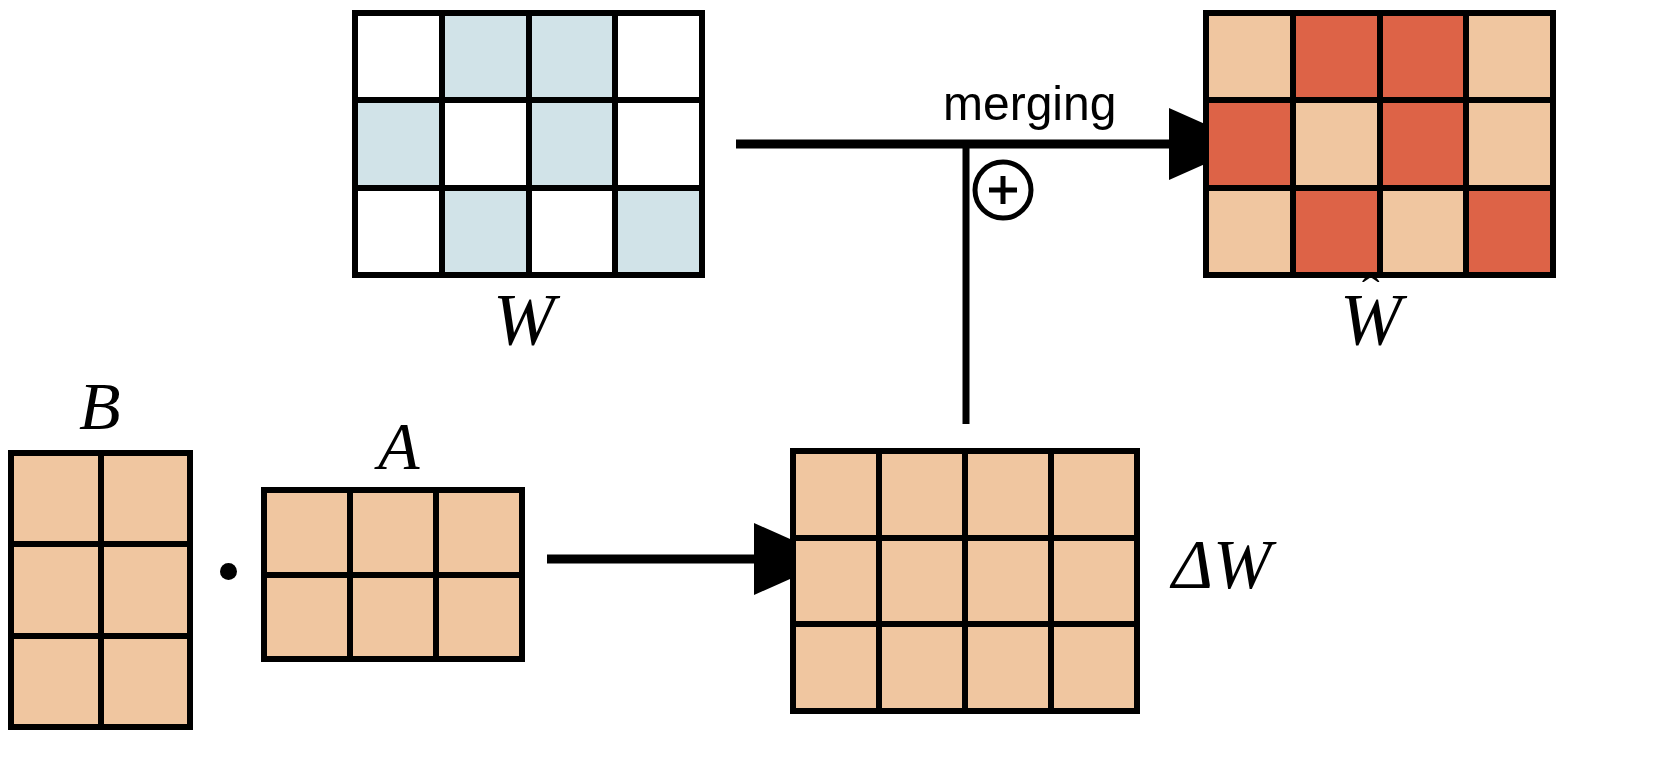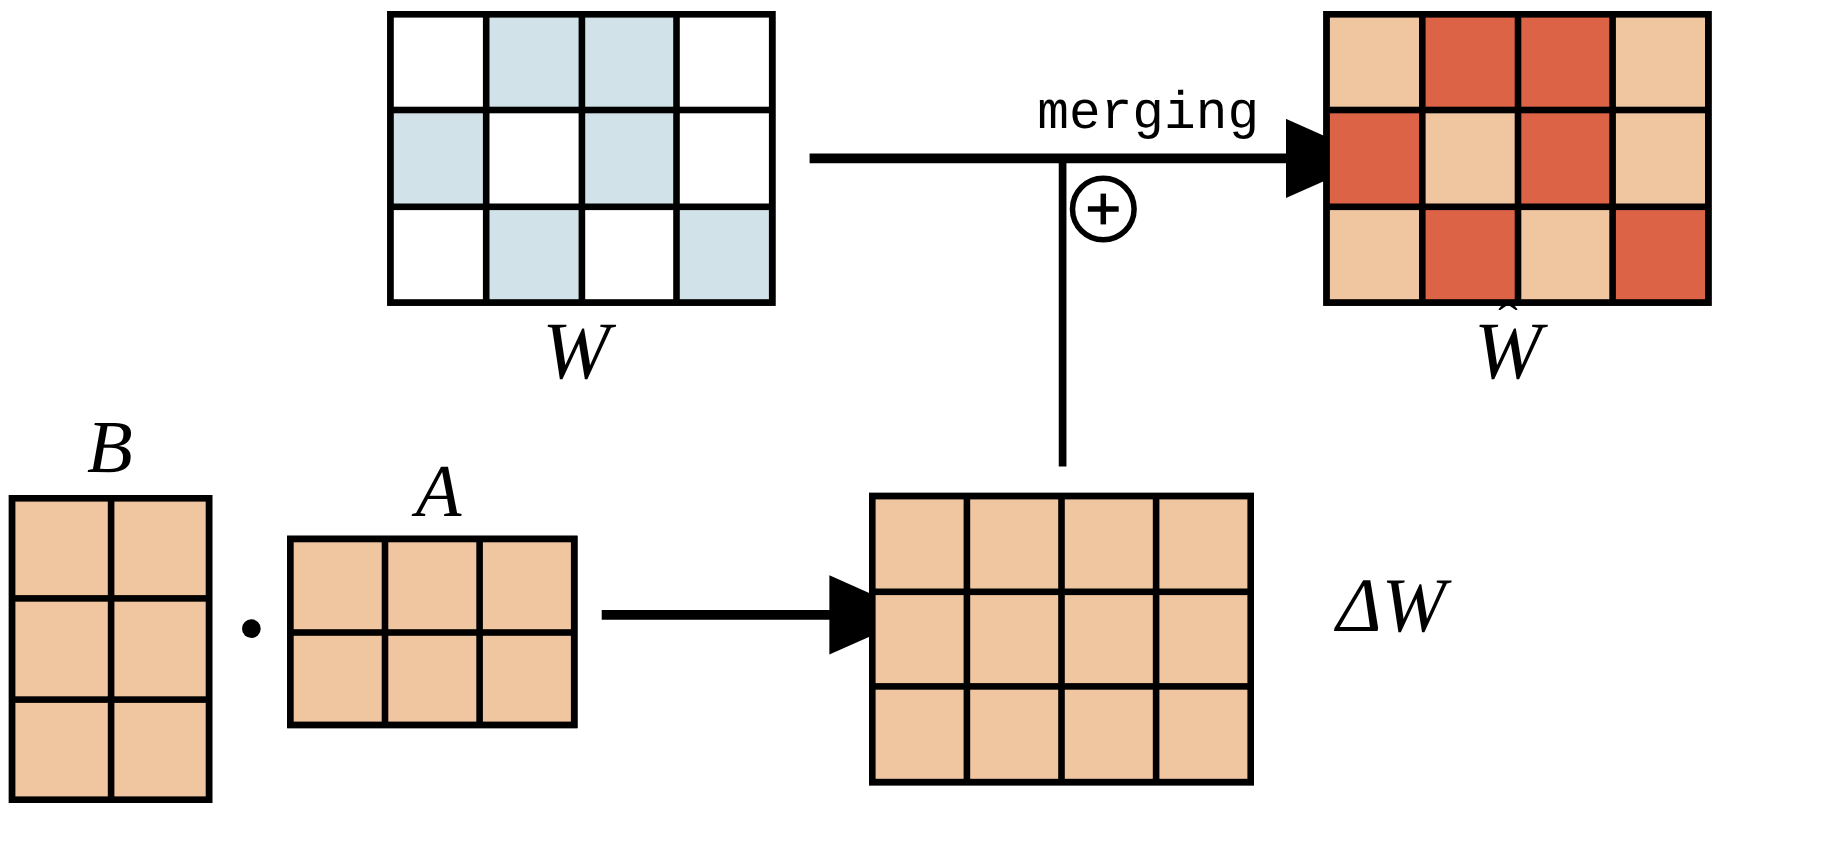--- a/index.html
+++ b/index.html
@@ -62,21 +62,21 @@
     top: -0.30em;
     transform: translateX(-46%);
     font-style: normal;
     font-size: 0.72em;
     line-height: 1;
   }
 
   
   .plain-text {
     position: absolute;
-    font-family: Liberation Mono, monospace;
+    font-family: Liberation Sans, sans-serif;
     color: #000000;
     line-height: 1;
     white-space: nowrap;
     user-select: none;
   }
 
   
   #wires {
     position: absolute;
     left: 0;
@@ -186,15 +186,15 @@
     <div class="cell" style="background: rgb(240, 198, 160);"></div>
     <div class="cell" style="background: rgb(240, 198, 160);"></div>
     <div class="cell" style="background: rgb(240, 198, 160);"></div>
     <div class="cell" style="background: rgb(240, 198, 160);"></div>
     <div class="cell" style="background: rgb(240, 198, 160);"></div>
     <div class="cell" style="background: rgb(240, 198, 160);"></div>
     <div class="cell" style="background: rgb(240, 198, 160);"></div>
     <div class="cell" style="background: rgb(240, 198, 160);"></div>
     <div class="cell" style="background: rgb(240, 198, 160);"></div>
   </div>
-  <div class="mlabel label-dW" style="left:1172px; top:517px;margin-left:43px;">ΔW</div>
+  <div class="mlabel label-dW" style="left:1172px; top:530px;">ΔW</div>
 
 </div>
 
 </body></html>

